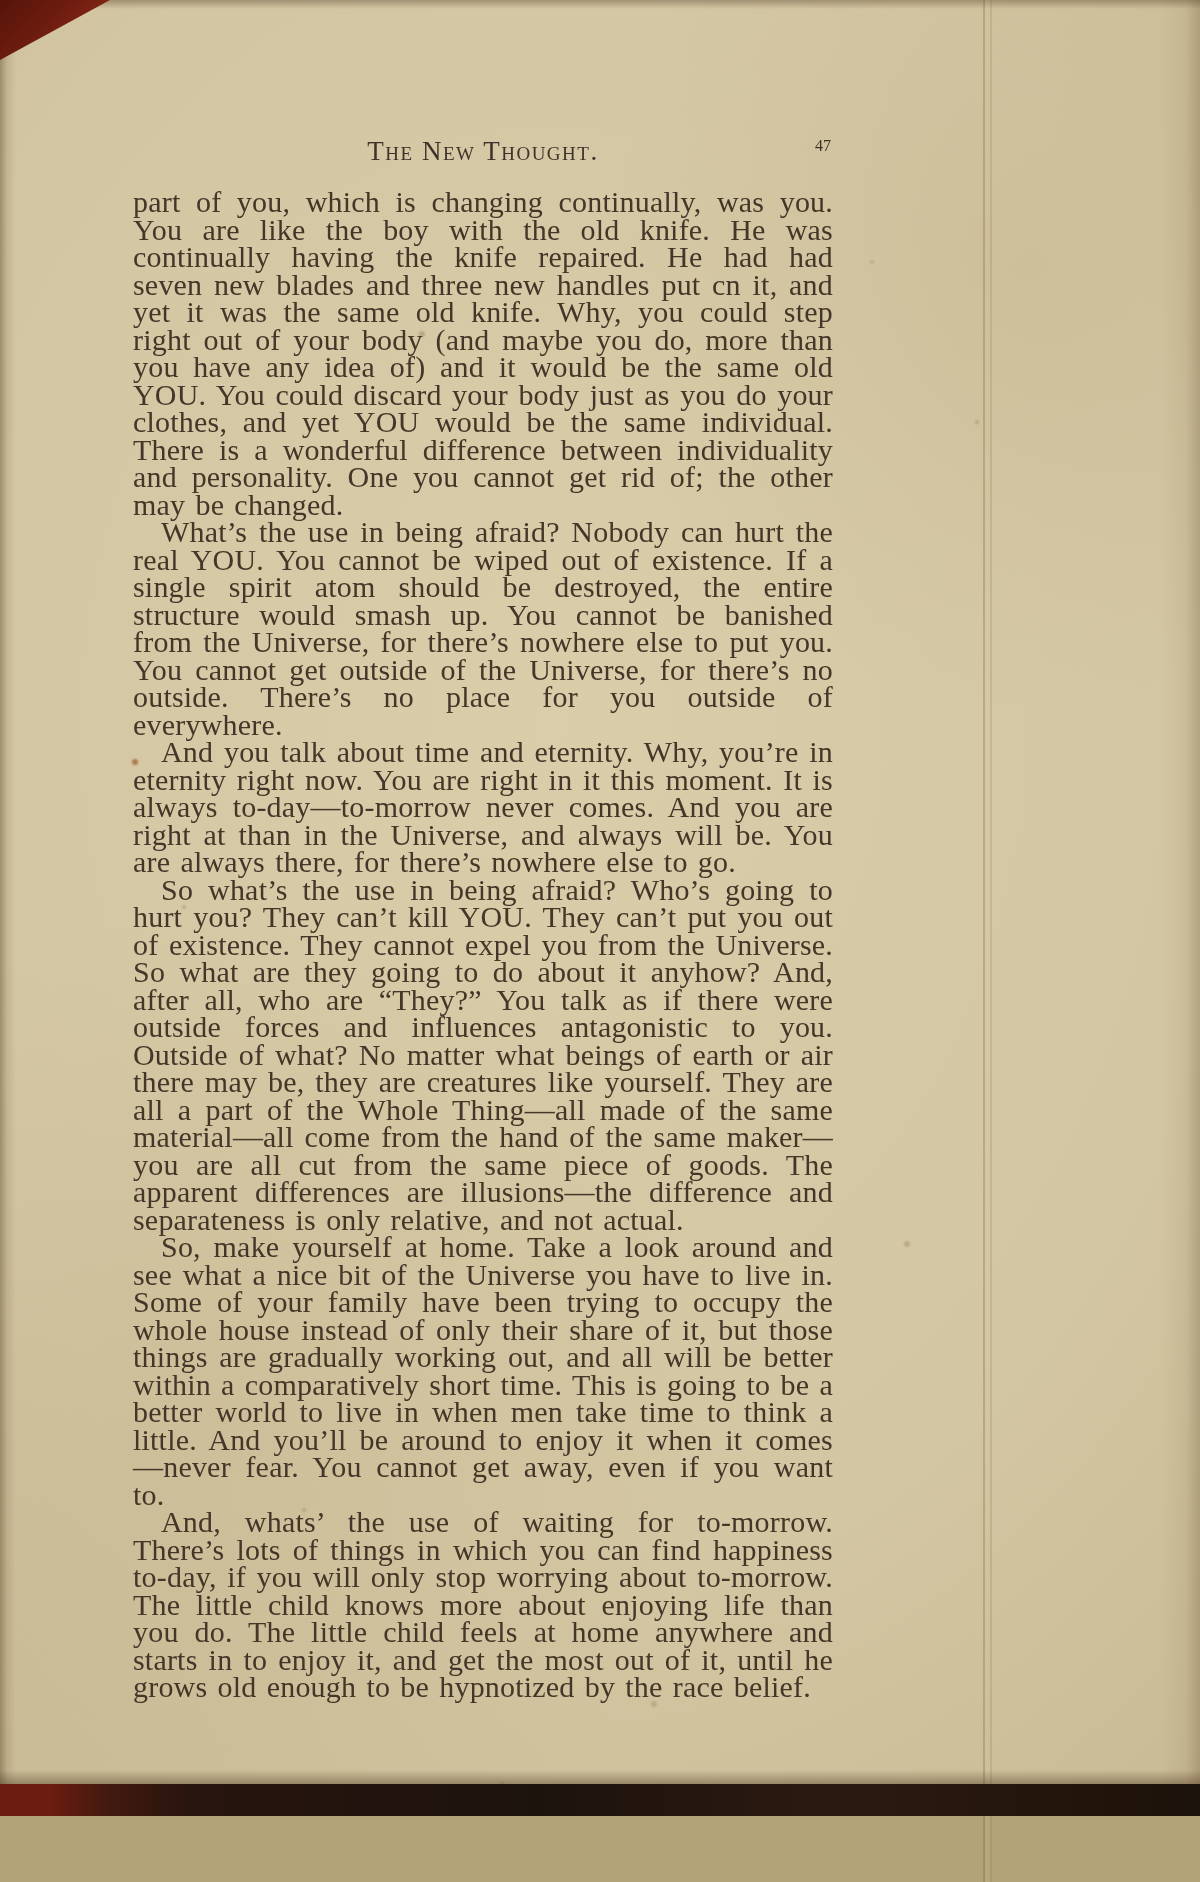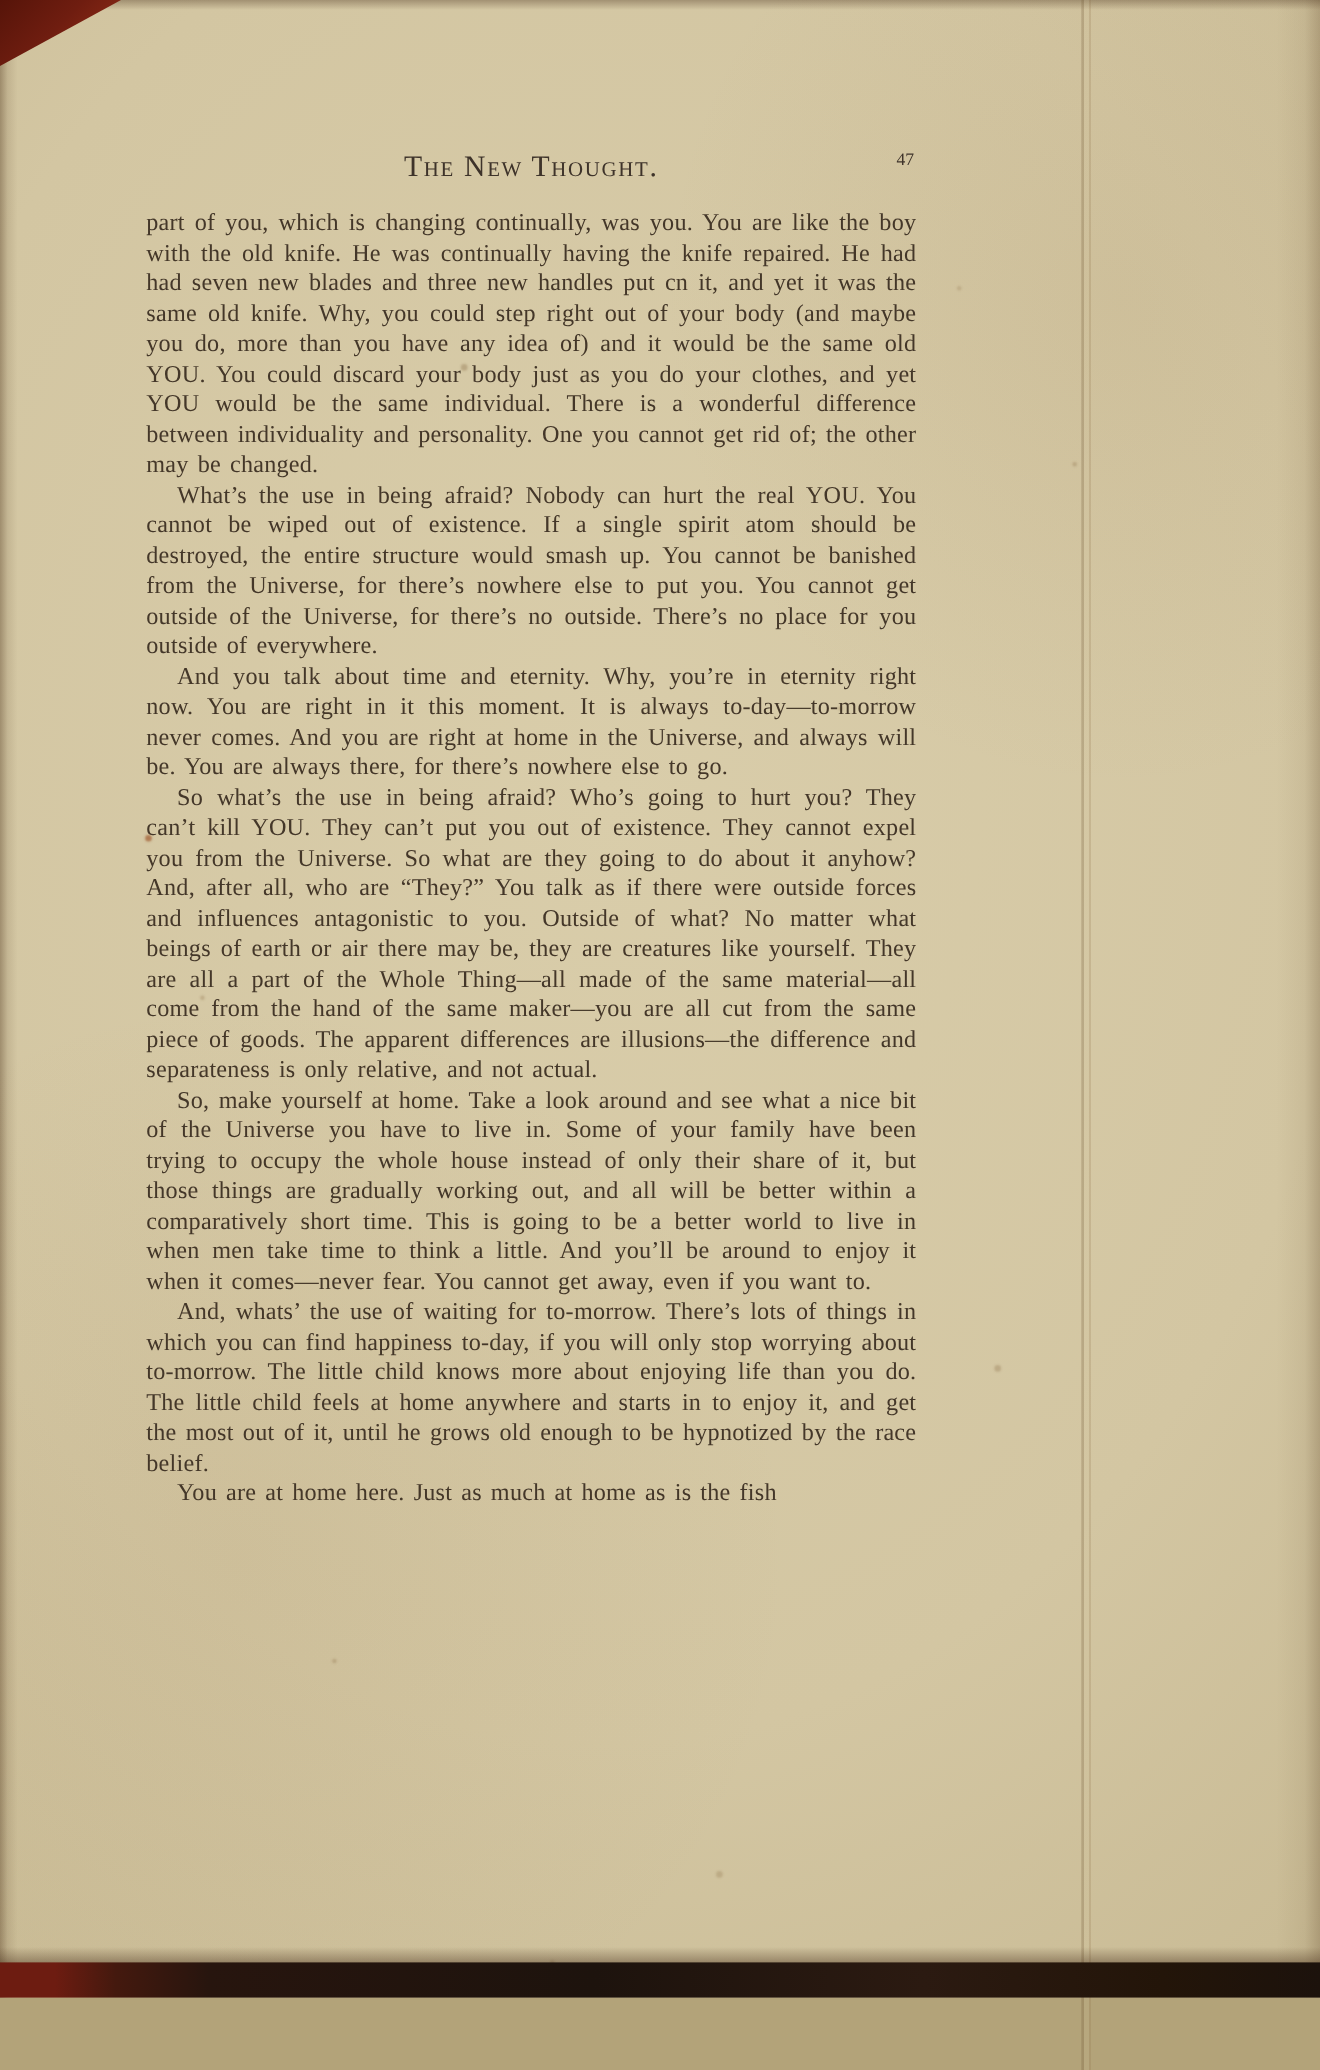--- a/index.html
+++ b/index.html
@@ -70,21 +70,21 @@
     font-variant:small-caps;
     font-size:27px;letter-spacing:1.5px;
     color:#3e332a;
   }
   .page-number{
     position:absolute;right:2px;top:1px;
     font-size:16px;color:#3e332a;
   }
   .textblock{
     position:absolute;left:133px;top:188px;width:700px;
-    font-size:22px;line-height:27.5px;
+    font-size:30px;line-height:27.5px;
     color:#443729;
     text-align:justify;
     word-spacing:2.5px;
     letter-spacing:0.2px;
   }
   .textblock p{margin:0;padding:0;text-indent:28px;}
   .textblock p.no-indent{text-indent:0;}
   .em{}
 </style>
 </head>
@@ -96,22 +96,21 @@
   <div class="specks"></div>
 
   <div class="header">
     <div class="running-title">The New Thought.</div>
     <div class="page-number">47</div>
   </div>
 
   <div class="textblock">
     <p class="no-indent">part of you, which is changing continually, was you.  You are like the boy with the old knife.  He was continually having the knife repaired.  He had had seven new blades and three new handles put cn it, and yet it was the same old knife.  Why, you could step right out of your body (and maybe you do, more than you have any idea of) and it would be the same old YOU.  You could discard your body just as you do your clothes, and yet YOU would be the same individual.  There is a wonderful difference between individuality and personality.  One you cannot get rid of; the other may be changed.</p>
     <p><span>What’s the use in being afraid?  Nobody can hurt the real YOU.  You cannot be wiped out of existence.  If a single spirit atom should be destroyed, the entire structure would smash up.  You cannot be banished from the Universe, for there’s nowhere else to put you.  You cannot get outside of the Universe, for </span><span class="em">there’s no outside.</span><span>  There’s no place for you outside of everywhere.</span></p>
-    <p>And you talk about time and eternity.  Why, you’re in eternity right now.  You are right in it this moment.  It is always to-day—to-morrow never comes.  And you are right at home in the Universe, and always will be.  You are always there, for there’s nowhere else to go.</p>
+    <p>And you talk about time and eternity.  Why, you’re in eternity right now.  You are right in it this moment.  It is always to-day—to-morrow never comes.  And you are right at than in the Universe, and always will be.  You are always there, for there’s nowhere else to go.</p>
     <p>So what’s the use in being afraid?  Who’s going to hurt you?  They can’t kill YOU.  They can’t put you out of existence.  They cannot expel you from the Universe.  So what are they going to do about it anyhow?  And, after all, who are “They?”  You talk as if there were outside forces and influences antagonistic to you.  Outside of what?  No matter what beings of earth or air there may be, they are creatures like yourself.  They are all a part of the Whole Thing—all made of the same material—all come from the hand of the same maker—you are all cut from the same piece of goods.  The apparent differences are illusions—the difference and separateness is only relative, and not actual.</p>
     <p>So, make yourself at home.  Take a look around and see what a nice bit of the Universe you have to live in.  Some of your family have been trying to occupy the whole house instead of only their share of it, but those things are gradually working out, and all will be better within a comparatively short time.  This is going to be a better world to live in when men take time to think a little.  And you’ll be around to enjoy it when it comes—never fear.  You cannot get away, even if you want to.</p>
     <p>And, whats’ the use of waiting for to-morrow.  There’s lots of things in which you can find happiness to-day, if you will only stop worrying about to-morrow.  The little child knows more about enjoying life than you do.  The little child feels at home anywhere and starts in to enjoy it, and get the most out of it, until he grows old enough to be hypnotized by the race belief.</p>
-    <p>You are at home here.  Just as much at home as is the fish</p>
   </div>
 
   <div class="bottom-shadow"></div>
   <div class="bottom-band"></div>
 </div>
 
 </body></html>

